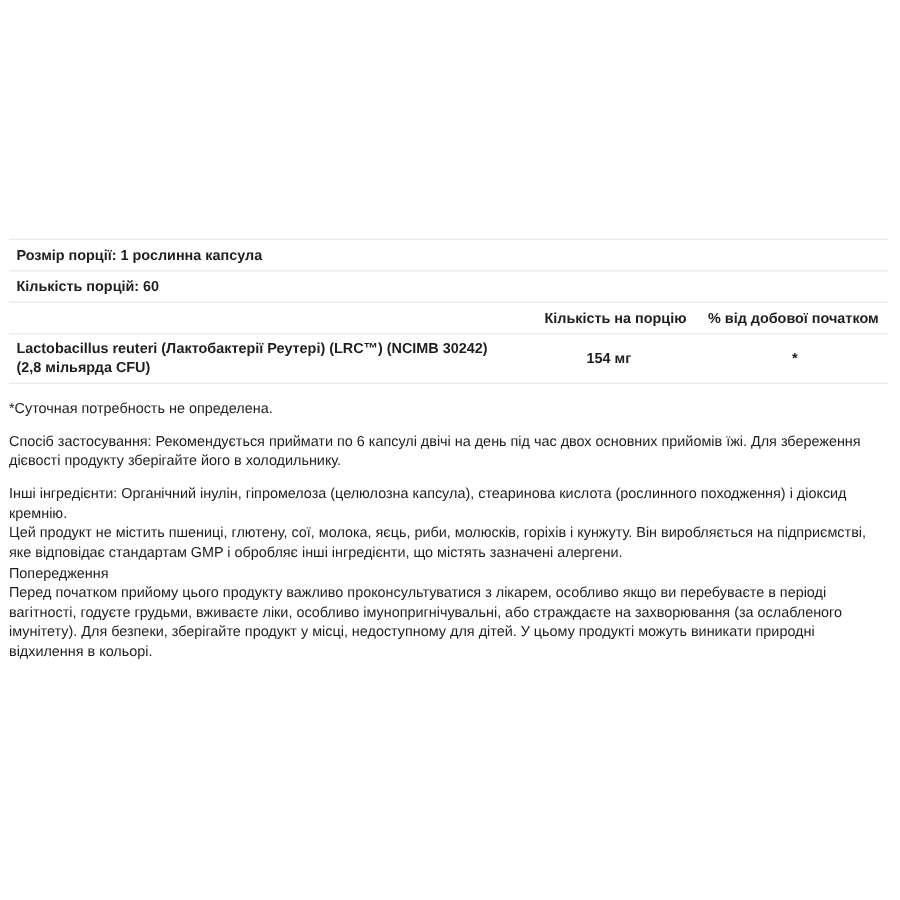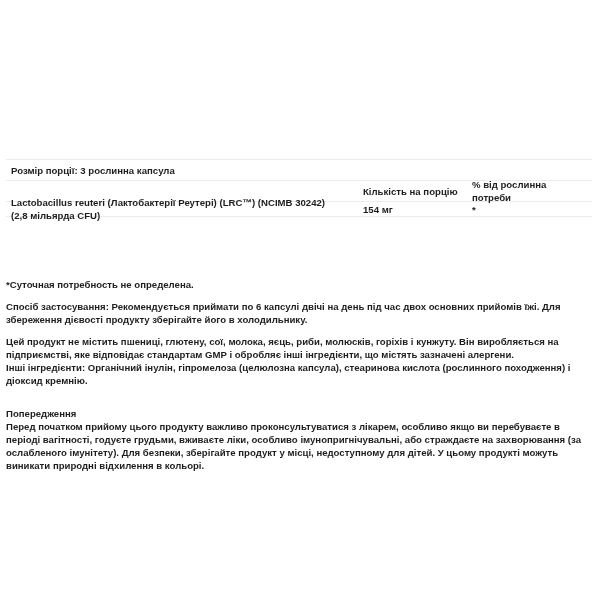--- a/index.html
+++ b/index.html
@@ -8,54 +8,57 @@
     font-family: "Liberation Sans", "DejaVu Sans", sans-serif;
     color: #1e1e1e; font-size: 9.6px; line-height: 13px;
   }
   .facts { position: absolute; left: 6px; top: 159px; width: 586px; }
   .row {
     border-top: 1px solid #ececec; display: flex; align-items: center;
     padding: 0 5px; box-sizing: border-box; font-weight: bold;
   }
   .row.simple { height: 21px; }
   .row.head { height: 21px; }
-  .row.item { height: 16px; border-bottom: 1px solid #ececec; }
+  .row.item { height: 34px; border-bottom: 1px solid #ececec; gap: 28px; }
   .c1 { width: 352px; }
   .c2 { width: 109px; }
   .c3 { flex: 1; }
-  .notes { position: absolute; left: 6px; top: 278px; width: 586px; font-weight: bold; }
+  .notes { position: absolute; left: 6px; top: 266px; width: 586px; font-weight: normal; }
   .notes p { margin: 0; }
   .foot { margin-bottom: 9px !important; }
   .usage { margin-bottom: 9px !important; }
-  .warn-block { margin-top: 20px; }
+  .warn-block { margin-top: 1px; }
 </style>
 </head>
 <body>
 
 <div class="facts">
   <div class="row simple">
-    <span>Розмір порції: 3 рослинна капсула</span>
+    <span>Розмір порції: 1 рослинна капсула</span>
+  </div>
+  <div class="row simple">
+    <span>Кількість порцій: 60</span>
   </div>
   <div class="row head">
     <span class="c1"></span>
     <span class="c2">Кількість на порцію</span>
-    <span class="c3">% від рослинна потреби</span>
+    <span class="c3">% від добової початком</span>
   </div>
   <div class="row item">
     <span class="c1">
       <span>Lactobacillus reuteri (Лактобактерії Реутері) (LRC™) (NCIMB 30242)</span><br>
       <span>(2,8 мільярда CFU)</span>
     </span>
     <span class="c2">154 мг</span>
     <span class="c3">*</span>
   </div>
 </div>
 
 <div class="notes">
   <p class="foot">*Суточная потребность не определена.</p>
   <p class="usage">Спосіб застосування: Рекомендується приймати по 6 капсулі двічі на день під час двох основних прийомів їжі. Для збереження дієвості продукту зберігайте його в холодильнику.</p>
+  <p>Інші інгредієнти: Органічний інулін, гіпромелоза (целюлозна капсула), стеаринова кислота (рослинного походження) і діоксид кремнію.</p>
   <p>Цей продукт не містить пшениці, глютену, сої, молока, яєць, риби, молюсків, горіхів і кунжуту. Він виробляється на підприємстві, яке відповідає стандартам GMP і обробляє інші інгредієнти, що містять зазначені алергени.</p>
-  <p>Інші інгредієнти: Органічний інулін, гіпромелоза (целюлозна капсула), стеаринова кислота (рослинного походження) і діоксид кремнію.</p>
   <div class="warn-block">
     <p>Попередження</p>
     <p>Перед початком прийому цього продукту важливо проконсультуватися з лікарем, особливо якщо ви перебуваєте в періоді вагітності, годуєте грудьми, вживаєте ліки, особливо імунопригнічувальні, або страждаєте на захворювання (за ослабленого імунітету). Для безпеки, зберігайте продукт у місці, недоступному для дітей. У цьому продукті можуть виникати природні відхилення в кольорі.</p>
   </div>
 </div>
 
 </body></html>

